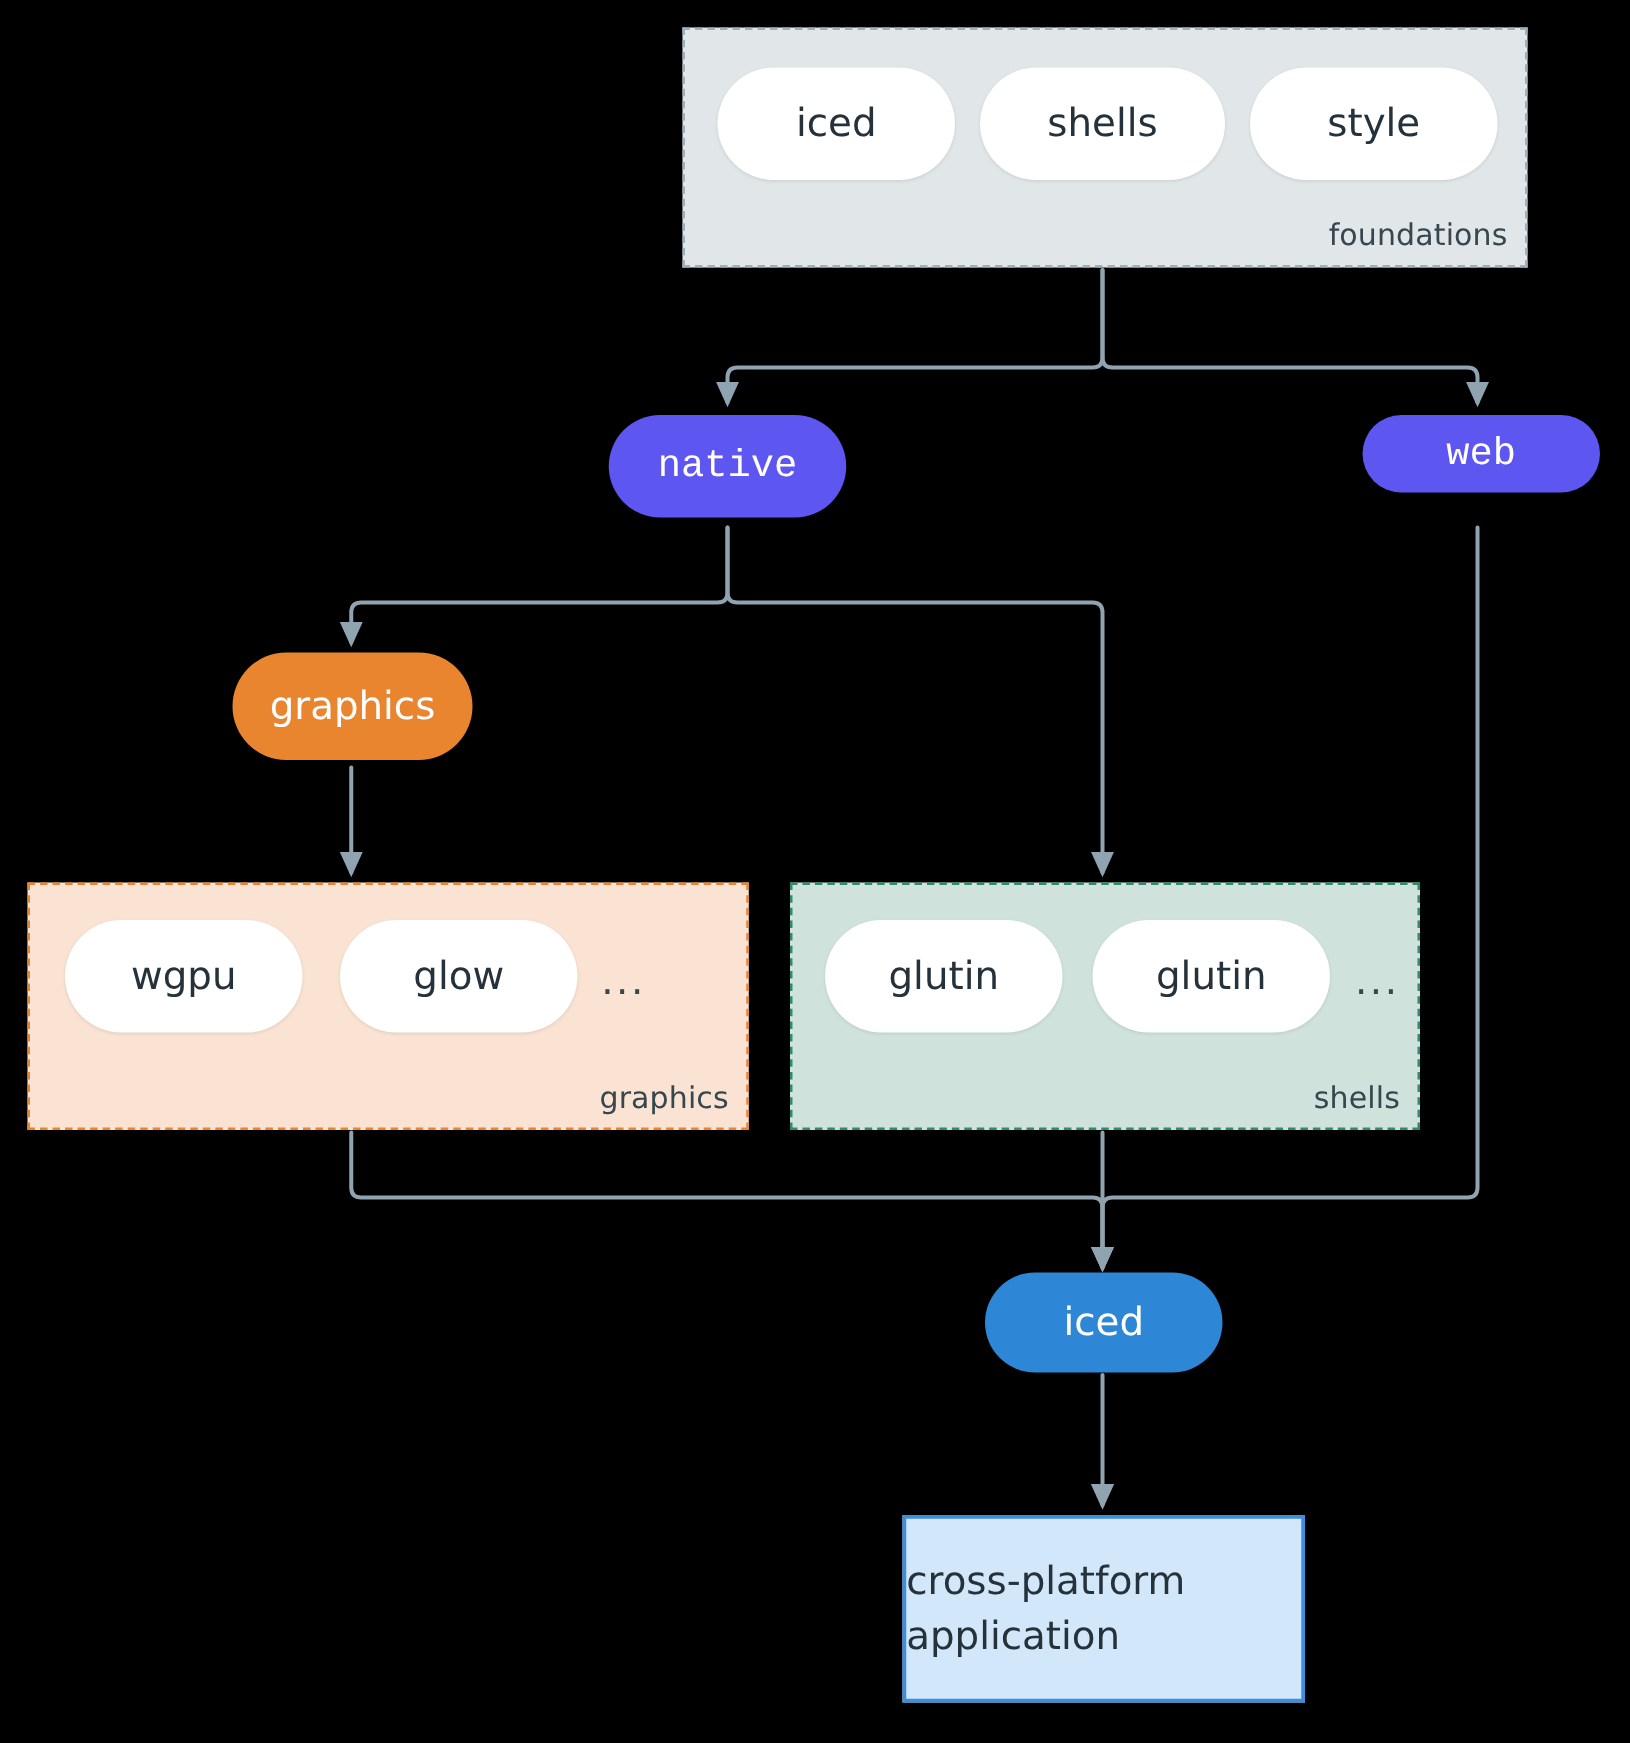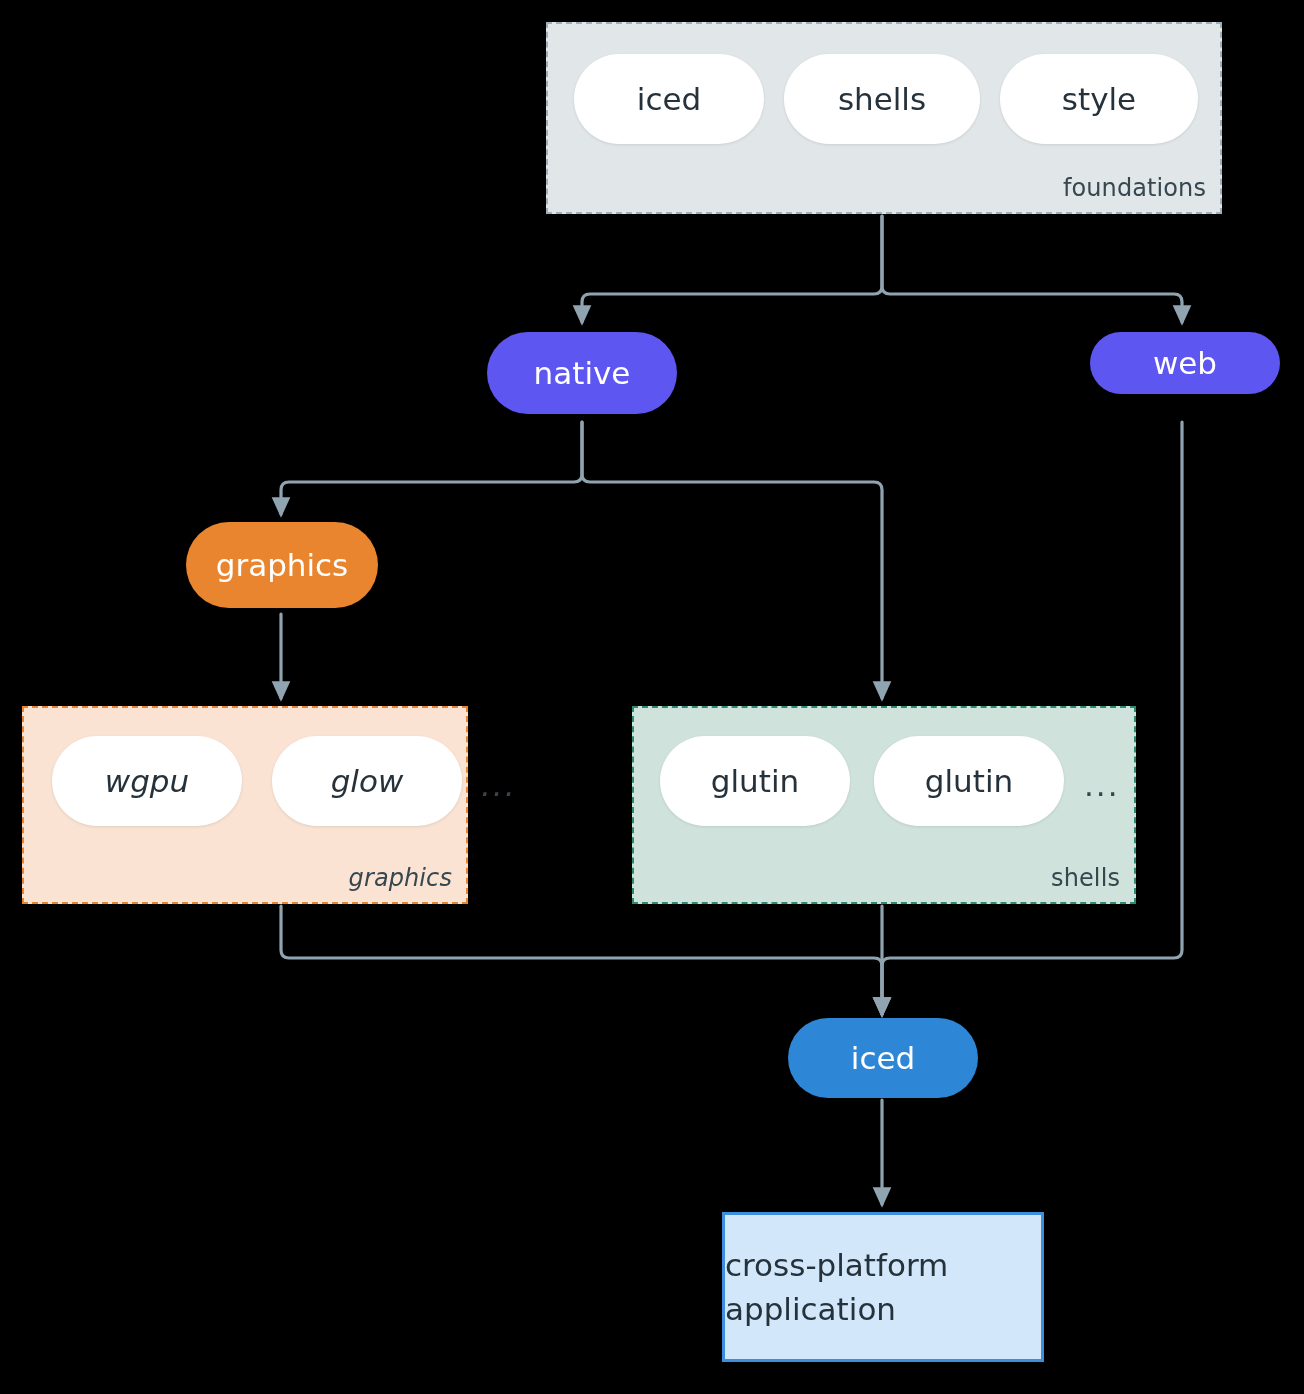--- a/index.html
+++ b/index.html
@@ -43,25 +43,24 @@
     left: 546px;
     top: 22px;
     width: 676px;
     height: 192px;
     background: #E1E6E9;
     border: 2px dashed #9FB0BC;
   }
   #cluster-renderers {
     left: 22px;
     top: 706px;
-    width: 446px;
+    width: 577px;
     height: 198px;
     background: #FAE3D3;
     border: 2px dashed #E8852E;
-    font-style: italic;
   }
   #cluster-shells {
     left: 632px;
     top: 706px;
     width: 504px;
     height: 198px;
     background: #CFE3DC;
     border: 2px dashed #2E8B73;
   }
 
@@ -83,21 +82,21 @@
   .node {
     position: absolute;
     border-radius: 999px;
     display: flex;
     align-items: center;
     justify-content: center;
     color: #FFFFFF;
     font-size: 31px;
     box-sizing: border-box;
   }
-  .node-purple { background: #5E56F0; }
+  .node-purple { background: #5E56F0; font-family: Liberation Mono, monospace; }
   .node-orange { background: #E8852E; }
   .node-blue   { background: #2E86D6; }
 
   
   #node-application {
     position: absolute;
     left: 722px;
     top: 1212px;
     width: 322px;
     height: 150px;

